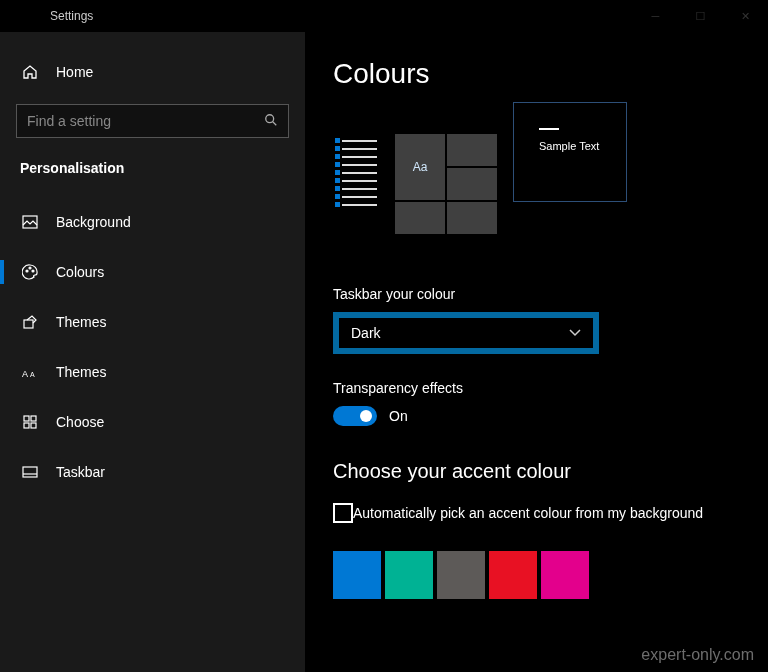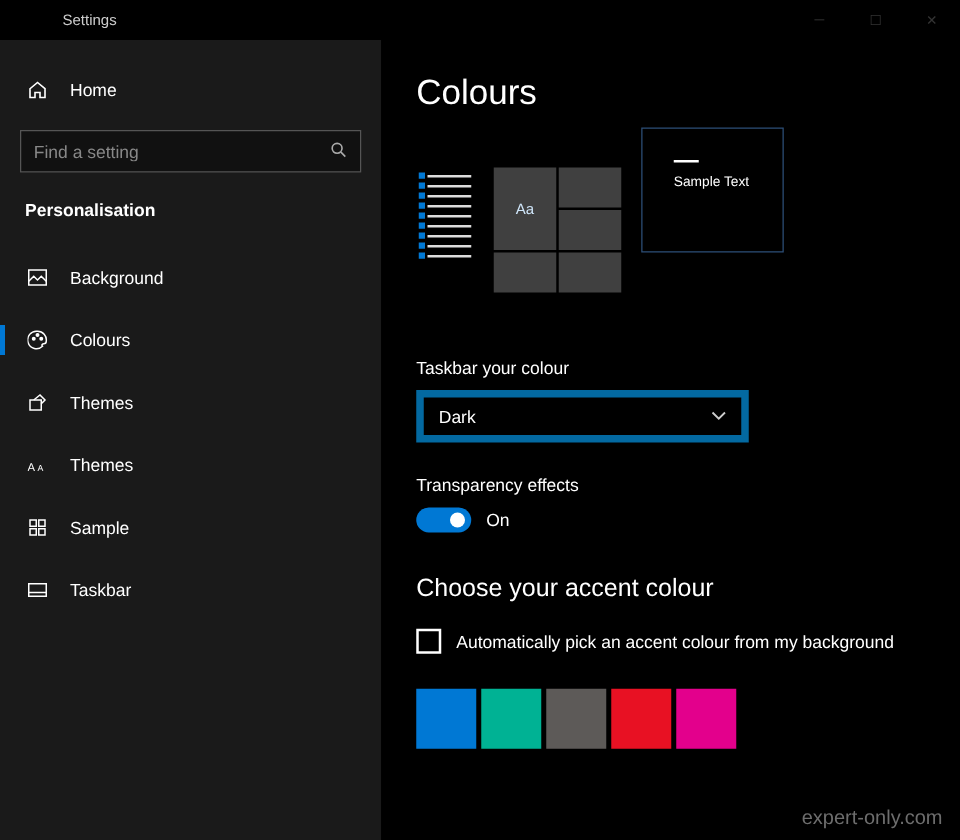--- a/index.html
+++ b/index.html
@@ -35,21 +35,21 @@
 .preview-sample .line { width: 20px; height: 2px; background: #fff; margin-bottom: 10px; }
 .preview-sample .sample-text { font-size: 11px; color: #fff; }
 .field-label { font-size: 14px; color: #fff; margin-bottom: 10px; }
 .dropdown { width: 266px; background: #000; border: 6px solid #0369a1; padding: 7px 12px; display: flex; align-items: center; justify-content: space-between; font-size: 14px; color: #fff; margin-bottom: 26px; cursor: pointer; }
 .dropdown .chevron { font-size: 10px; color: #ccc; }
 .toggle-row { display: flex; align-items: center; gap: 12px; margin-top: 10px; margin-bottom: 34px; }
 .toggle { width: 44px; height: 20px; border-radius: 10px; background: #0078d4; position: relative; cursor: pointer; }
 .toggle .knob { width: 12px; height: 12px; border-radius: 50%; background: #fff; position: absolute; top: 4px; right: 5px; }
 .toggle-label { font-size: 14px; color: #fff; }
 .subheading { font-size: 20px; font-weight: 300; color: #fff; margin-bottom: 20px; }
-.checkbox-row { display: flex; align-items: center; gap: 12px; margin-bottom: 28px; }
+.checkbox-row { display: flex; align-items: center; margin-bottom: 28px; }
 .checkbox { width: 20px; height: 20px; border: 2px solid #fff; background: #000; cursor: pointer; }
 .checkbox-label { font-size: 14px; color: #fff; }
 .colors-row { display: flex; gap: 4px; margin-top: 10px; }
 .color-swatch { width: 48px; height: 48px; cursor: pointer; }
 .watermark { position: absolute; right: 14px; bottom: 8px; font-size: 16px; color: #6d6d6d; font-family: Arial, sans-serif; }
 svg { display: block; }
 </style>
 </head>
 <body>
 
@@ -131,21 +131,21 @@
 
     <div class="nav-item">
       <span class="icon">
         <svg width="14" height="14" viewBox="0 0 14 14" fill="none" stroke="#fff" stroke-width="1.2">
             <rect x="1" y="1" width="5" height="5"></rect>
             <rect x="8" y="1" width="5" height="5"></rect>
             <rect x="1" y="8" width="5" height="5"></rect>
             <rect x="8" y="8" width="5" height="5"></rect>
           </svg>
       </span>
-      <span>Sample</span>
+      <span>Choose</span>
     </div>
 
     <div class="nav-item">
       <span class="icon">
         <svg width="16" height="12" viewBox="0 0 16 12" fill="none" stroke="#fff" stroke-width="1.2">
             <rect x="1" y="1" width="14" height="10"></rect>
             <line x1="1" y1="8" x2="15" y2="8"></line>
           </svg>
       </span>
       <span>Taskbar</span>

